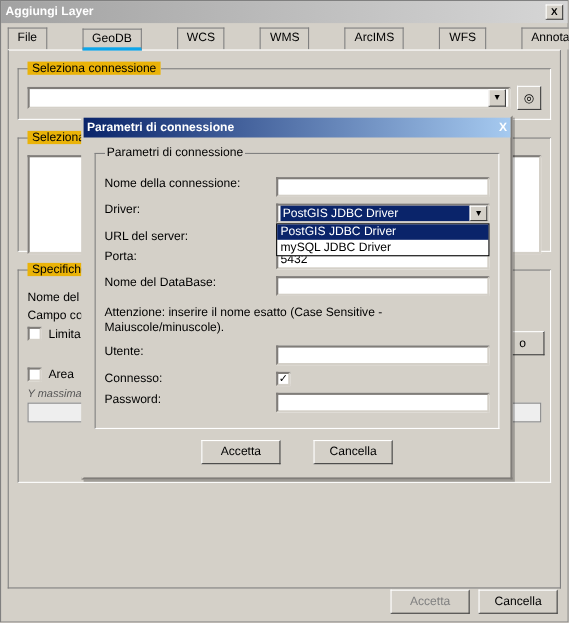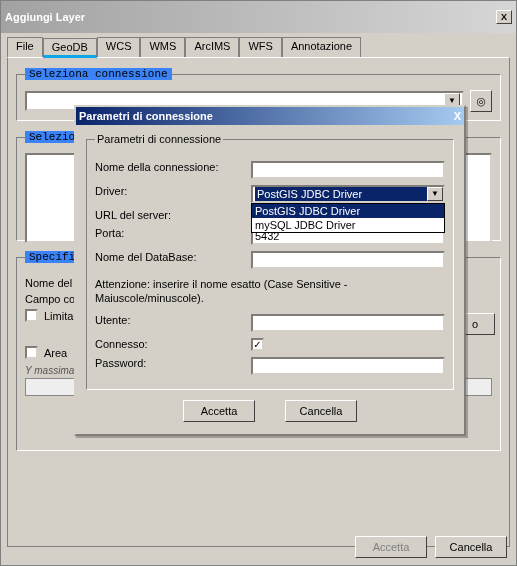--- a/index.html
+++ b/index.html
@@ -13,21 +13,21 @@
     height: 566px;
     position: relative;
     overflow: hidden;
   }
   .titlebar {
     height: 20px;
     background: linear-gradient(to right, #a2a2a2, #d6d6d6);
     color: #fff;
     display: flex;
     align-items: center;
-    padding: 16px 4px;
+    padding: 4px 4px;
     justify-content: space-between;
   }
   .titlebar-title { font-weight: bold; color: #fff; }
   .titlebar .close-btn {
     width: 16px; height: 14px;
     background: #d4d0c8;
     border: 1px solid #fff;
     border-right-color: #404040;
     border-bottom-color: #404040;
     font-family: Arial;
@@ -39,20 +39,21 @@
   }
   .main-window {
     width: 517px;
     height: 566px;
     border: 1px solid #808080;
     background: #d4d0c8;
   }
   .tabs {
     display: flex;
     margin: 4px 6px 0 6px;
+    gap: 32px;
   }
   .tab {
     padding: 2px 8px;
     border: 1px solid #808080;
     border-bottom: none;
     background: #d4d0c8;
     margin-right: 0px;
     position: relative;
   }
   .tab.active {
@@ -75,22 +76,21 @@
     border: 1px solid #fff;
     border-top-color: #808080;
     border-left-color: #808080;
     margin: 4px 2px 10px 2px;
     padding: 10px 8px 8px 8px;
     position: relative;
   }
   fieldset.group > legend {
     padding: 0 4px;
     color: #000;
-    background: #3b82f6;
-    font-family: Liberation Mono, monospace;
+    background: #eab308;
   }
   .combo-row {
     display: flex;
     gap: 6px;
     align-items: center;
   }
   .combo {
     flex: 1;
     height: 20px;
     background: #fff;

